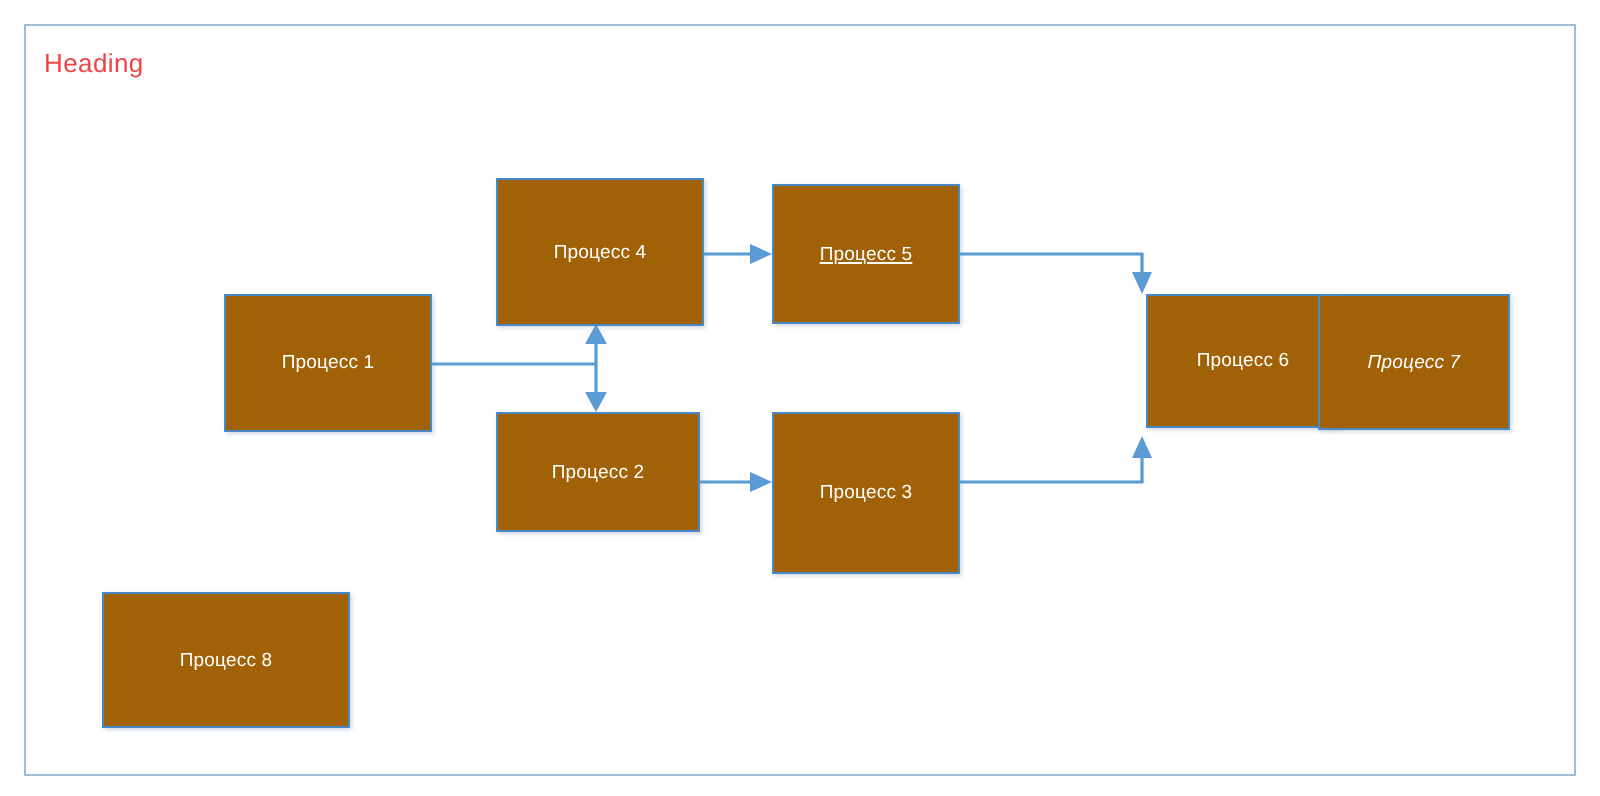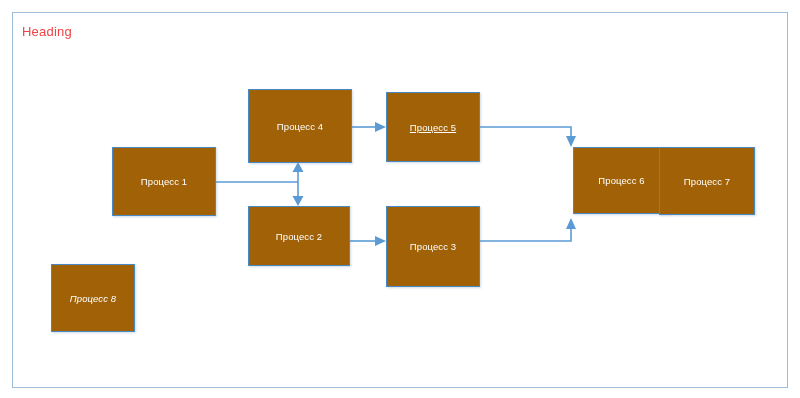--- a/index.html
+++ b/index.html
@@ -70,17 +70,17 @@
   <div class="node" style="left:248px;top:89px;width:104px;height:74px;">Процесс 4</div>
 
   <div class="node" style="left:248px;top:206px;width:102px;height:60px;">Процесс 2</div>
 
   <div class="node" style="left:386px;top:92px;width:94px;height:70px;text-decoration:underline;">Процесс 5</div>
 
   <div class="node" style="left:386px;top:206px;width:94px;height:81px;">Процесс 3</div>
 
   <div class="node" style="left:532px;top:147px;width:97px;height:67px;margin-left:41px;">Процесс 6</div>
 
-  <div class="node" style="left:659px;top:147px;width:96px;height:68px;">Процесс 7</div>
+  <div class="node" style="left:659px;top:147px;width:96px;height:68px;font-style:italic;">Процесс 7</div>
 
-  <div class="node" style="left:51px;top:264px;width:84px;height:68px;font-style:italic;">Процесс 8</div>
+  <div class="node" style="left:51px;top:296px;width:124px;height:68px;">Процесс 8</div>
 
 </div>
 
 </body></html>

